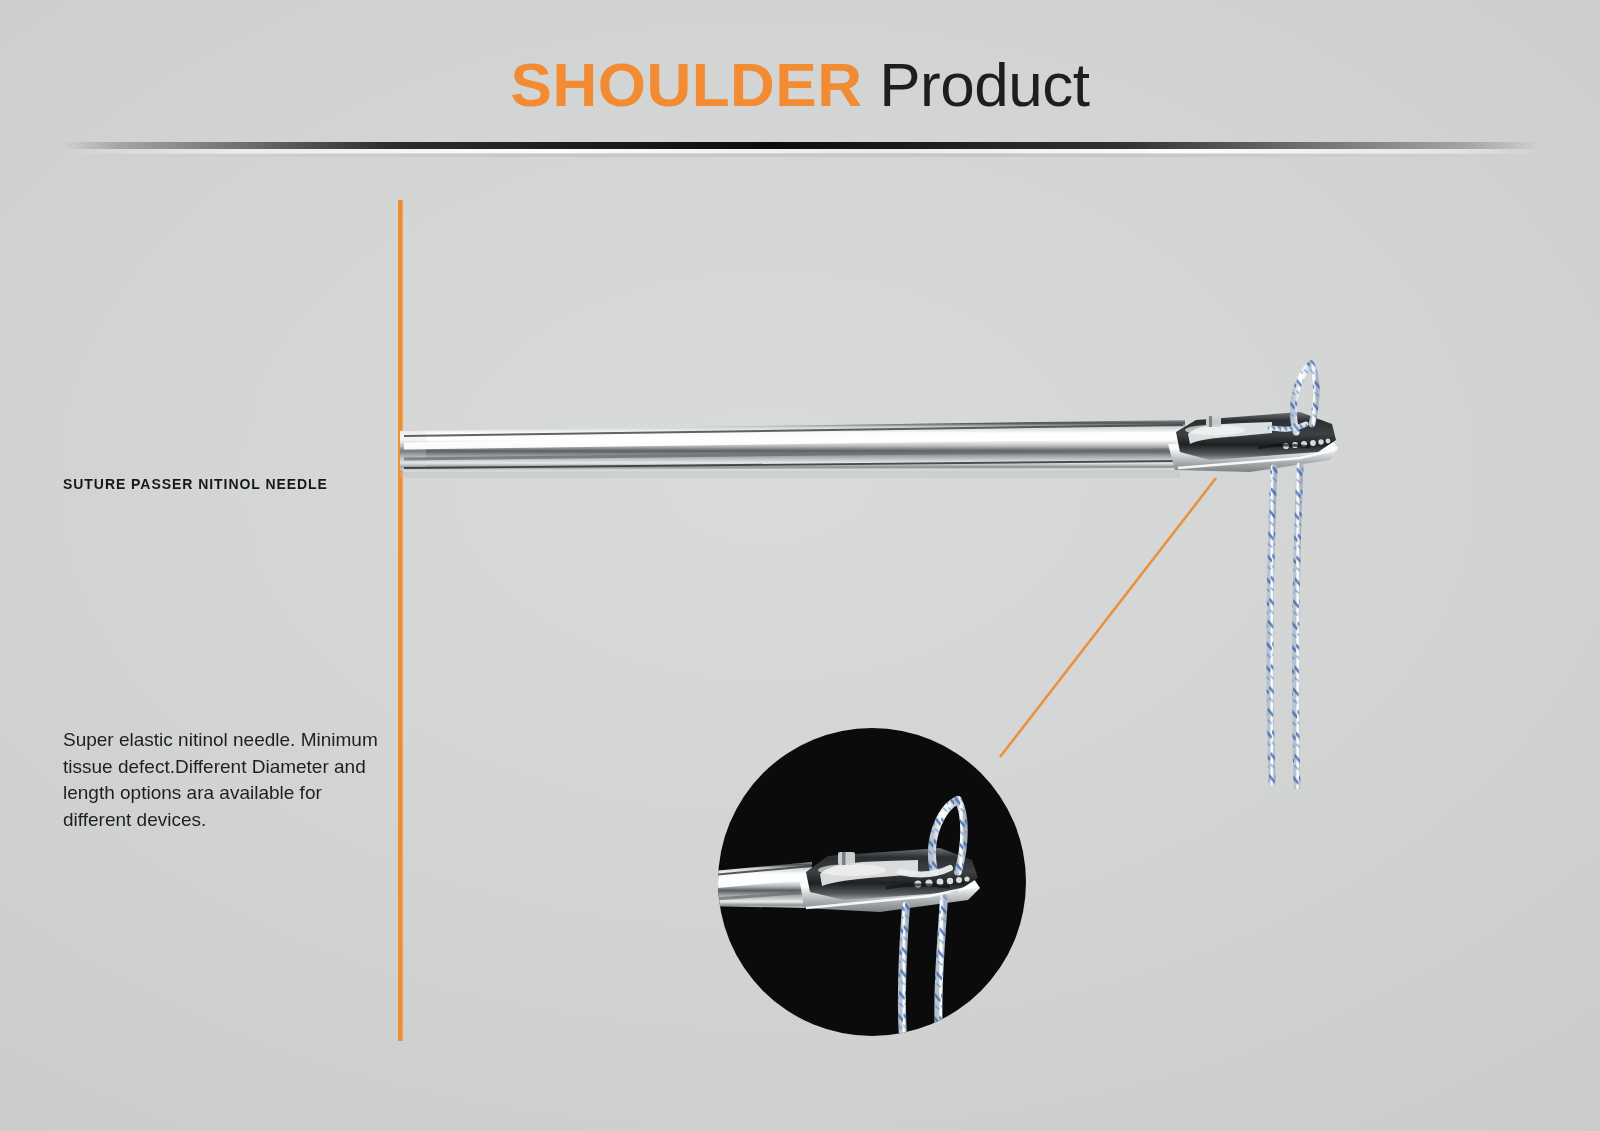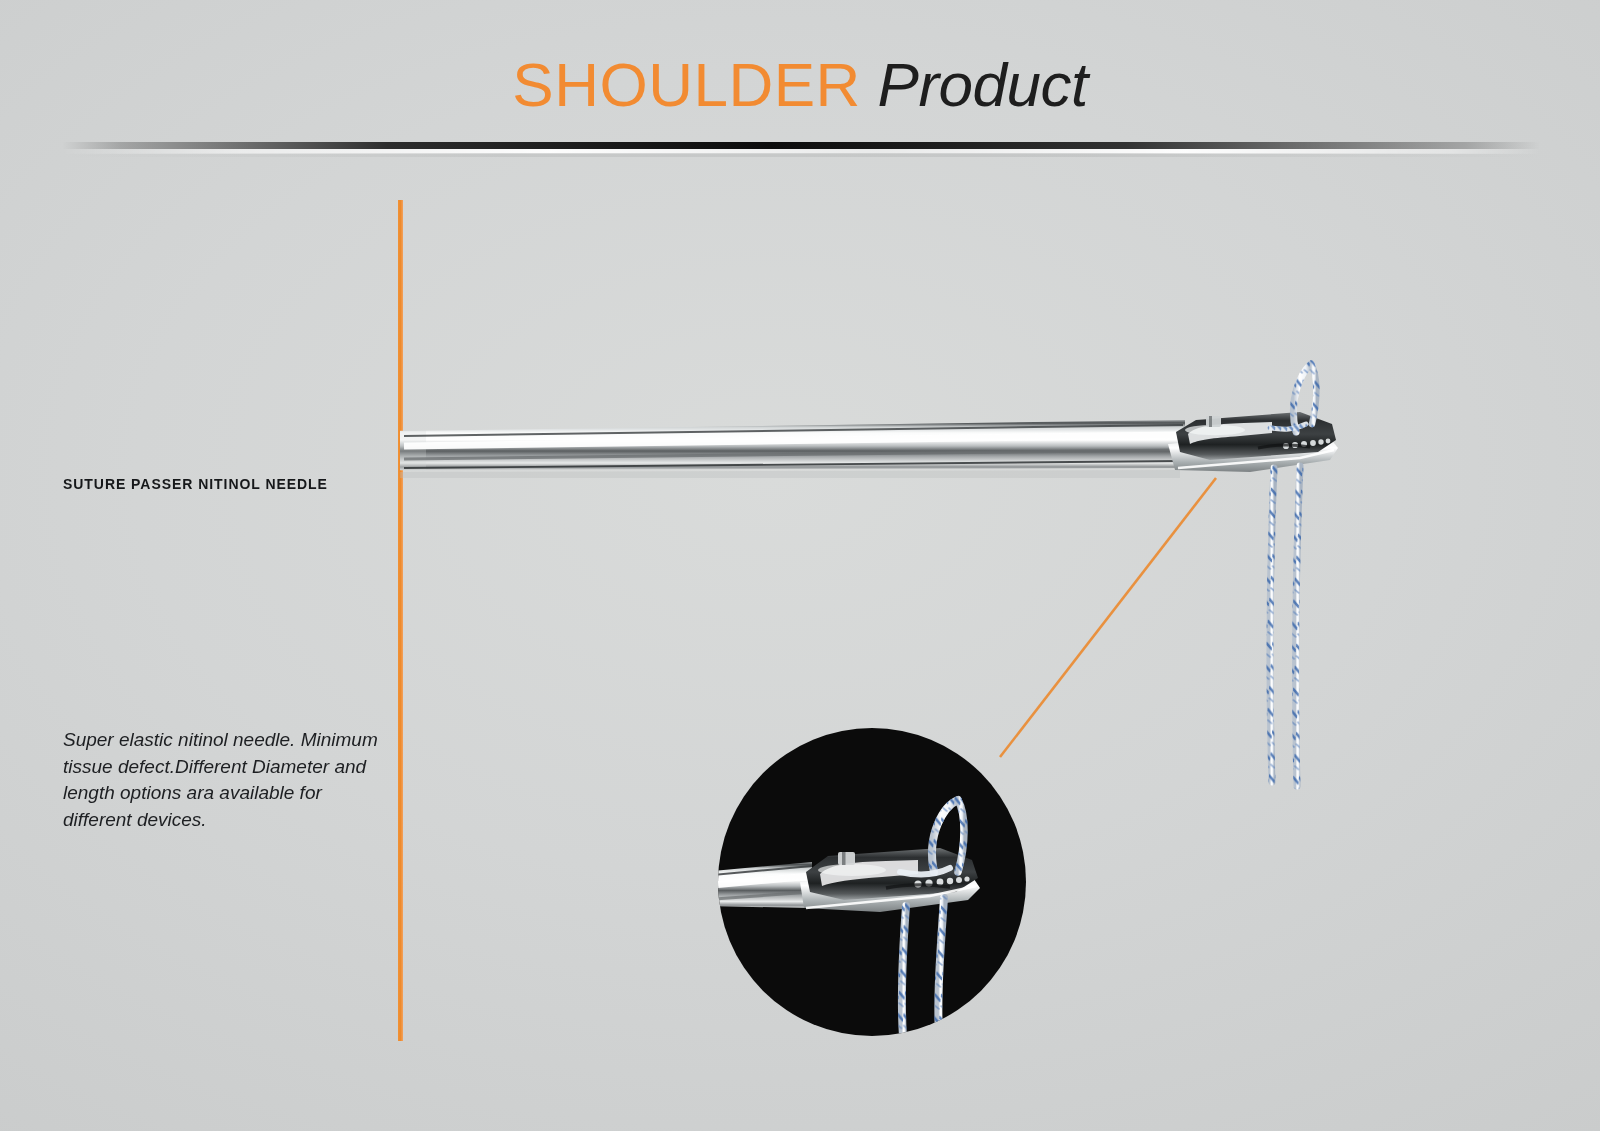--- a/index.html
+++ b/index.html
@@ -30,28 +30,27 @@
     top: 52px;
     left: 0;
     width: 1600px;
     text-align: center;
     font-size: 62px;
     line-height: 1.05;
     letter-spacing: -0.5px;
     white-space: nowrap;
   }
   .title .strong {
-    font-weight: 400;
+    font-weight: 700;
     color: #f28b32;
     letter-spacing: 0.5px;
   }
   .title .light {
     font-weight: 400;
     color: #1e1e1e;
-    font-style: italic;
   }
 
   .divider-wrap {
     position: absolute;
     top: 142px;
     left: 62px;
     width: 1478px;
     height: 18px;
   }
   .divider-main {
@@ -120,21 +119,20 @@
   }
   .body-copy {
     position: absolute;
     left: 63px;
     top: 727px;
     width: 330px;
     font-size: 19px;
     line-height: 26.5px;
     color: #1d1f22;
     font-weight: 400;
-    font-style: italic;
   }
 
   
   .needle-stage {
     position: absolute;
     left: 0;
     top: 0;
     width: 1600px;
     height: 1131px;
     pointer-events: none;

